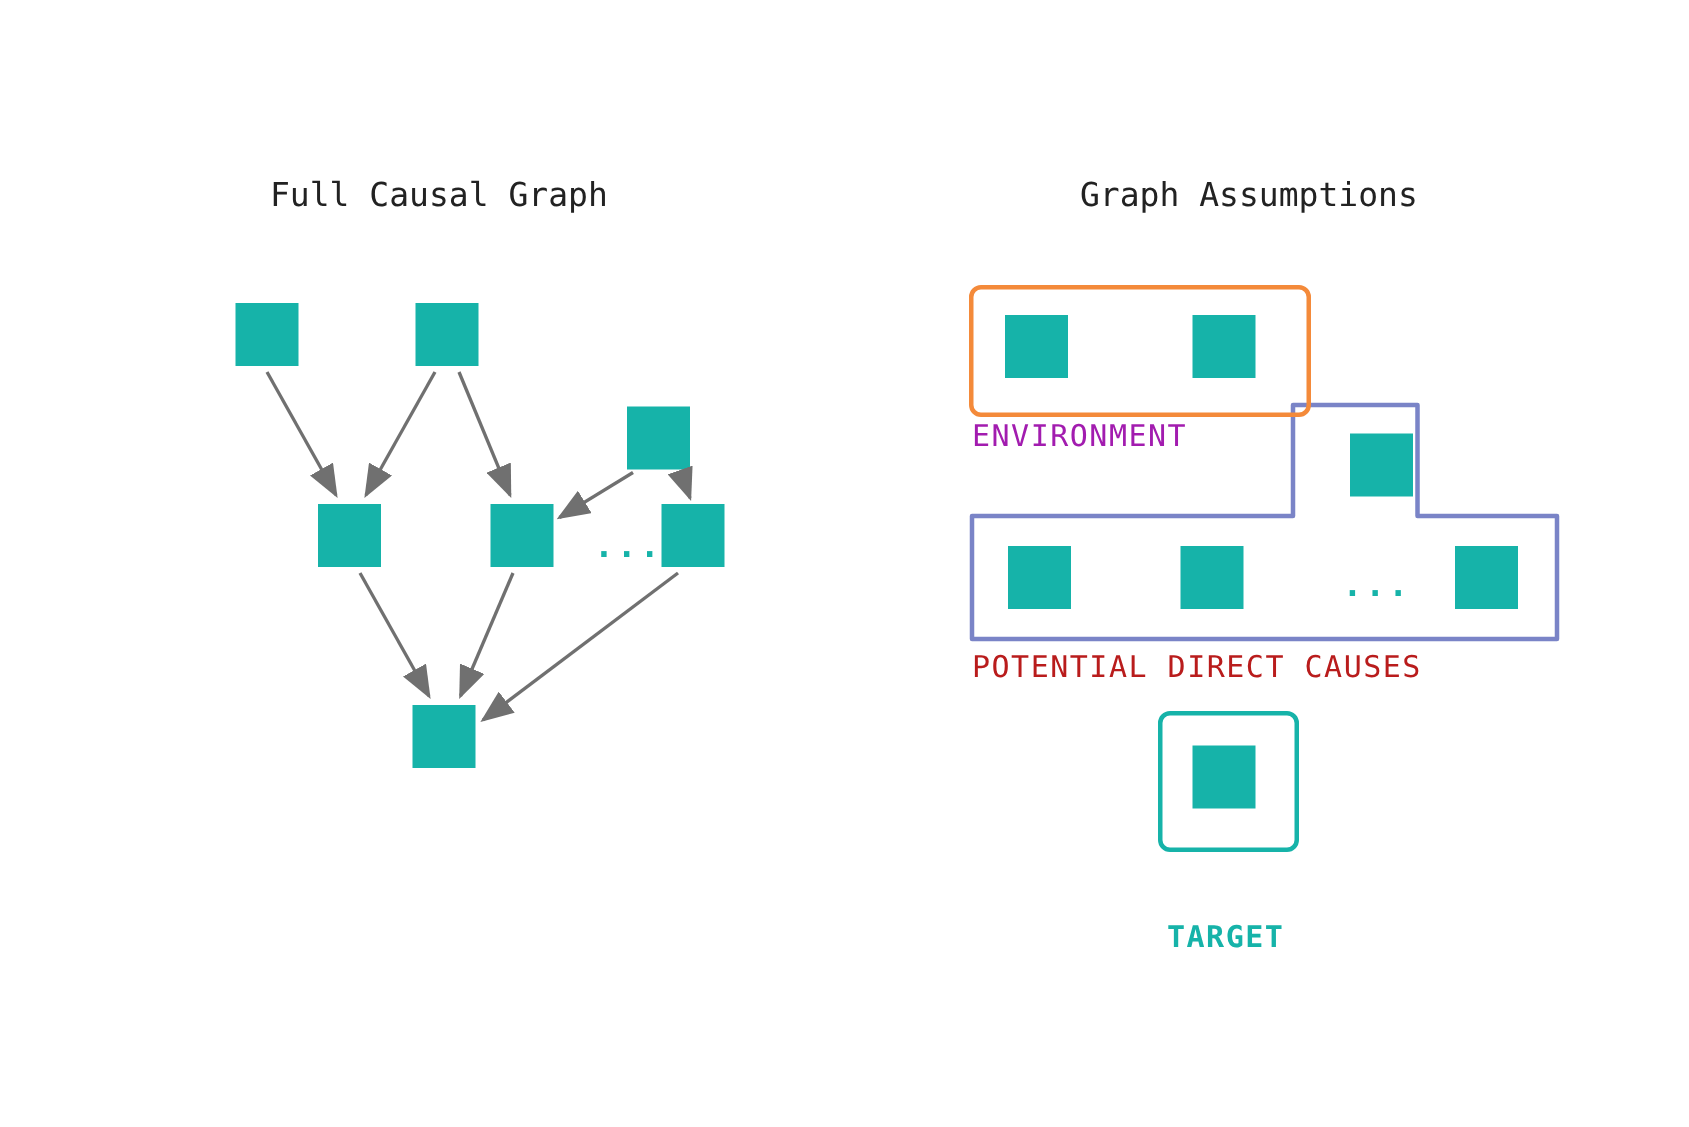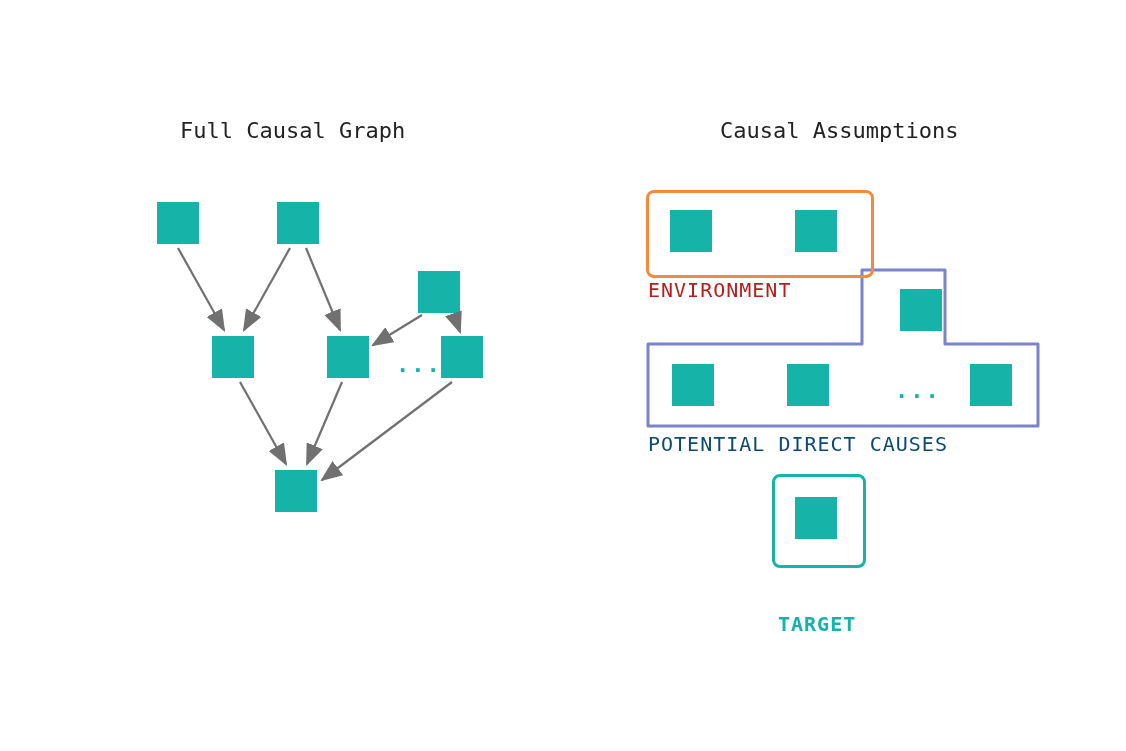--- a/index.html
+++ b/index.html
@@ -39,22 +39,22 @@
     font-weight: 700;
   }
   
   .lbl {
     position: absolute;
     font-size: 20px;
     letter-spacing: 1px;
     white-space: nowrap;
     font-weight: 500;
   }
-  .lbl.env    { color: #b91c1c; }
-  .lbl.pdc    { color: #0c4a6e; }
+  .lbl.env    { color: #a21caf; }
+  .lbl.pdc    { color: #b91c1c; }
   .lbl.target { color: #16b3a9; font-weight: 700; margin-top: 44px; }
   
   .box {
     position: absolute;
     border-width: 3px;
     border-style: solid;
     border-radius: 8px;
     background: transparent;
   }
   .box.env    { border-color: #f48a3a; }
@@ -68,21 +68,21 @@
     height: 751px;
     pointer-events: none;
   }
 </style>
 </head>
 <body>
 
 <div class="stage">
 
   <div class="title" style="left:180px; top:118px;">Full Causal Graph</div>
-  <div class="title" style="left:720px; top:118px;">Causal Assumptions</div>
+  <div class="title" style="left:720px; top:118px;">Graph Assumptions</div>
 
   <div class="node" style="left:157px; top:202px;"></div>
   <div class="node" style="left:277px; top:202px;"></div>
   <div class="node" style="left:212px; top:336px;"></div>
   <div class="node" style="left:327px; top:336px;"></div>
   <div class="node" style="left:441px; top:336px;"></div>
   <div class="node" style="left:418px; top:271px;"></div>
   <div class="node" style="left:275px; top:470px;"></div>
   <div class="dots" style="left:396px; top:352px;">...</div>
 

